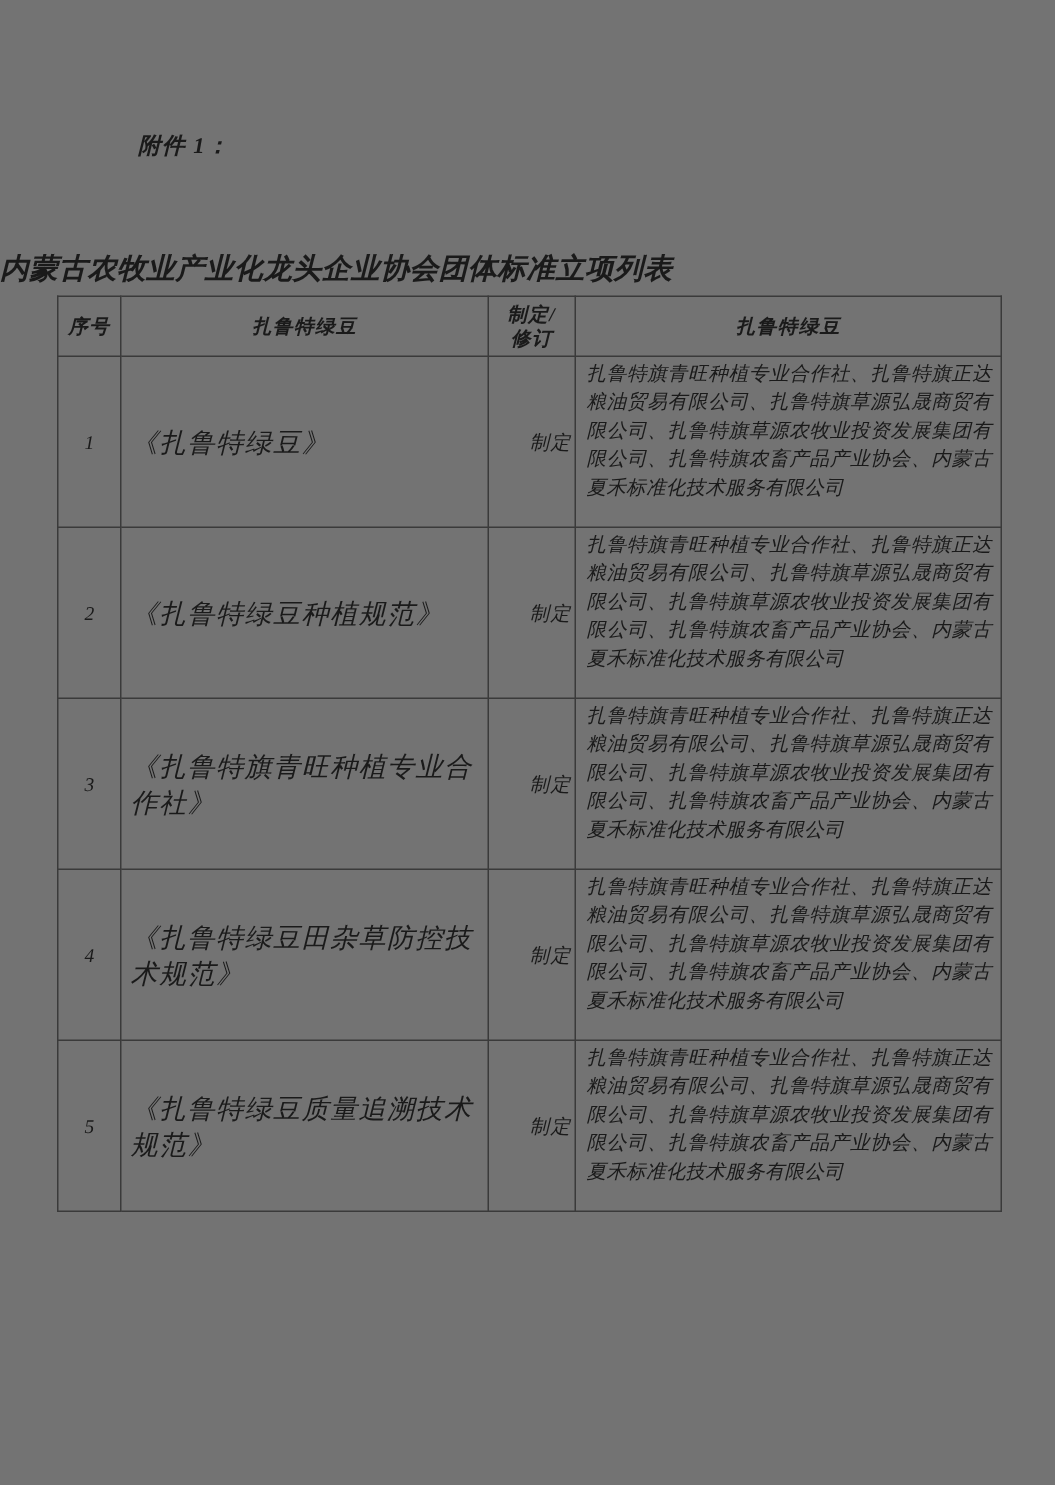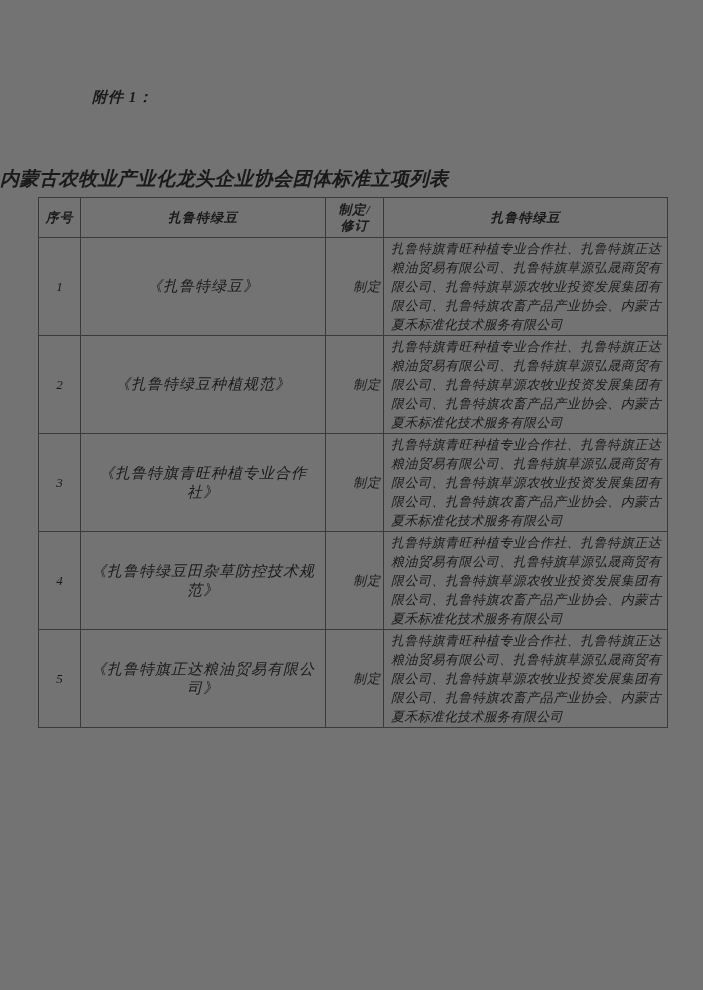--- a/index.html
+++ b/index.html
@@ -63,37 +63,37 @@
   }
   table.standards tbody tr {
     height: 94px;
   }
   td.cell-no {
     text-align: center;
     font-size: 13px;
     padding: 0 2px;
   }
   td.cell-name {
-    text-align: center;
-    font-size: 15px;
+    text-align: left;
+    font-size: 18px;
     letter-spacing: 1px;
     padding: 0 6px;
   }
   td.cell-type {
     text-align: right;
     font-size: 13px;
     letter-spacing: 1px;
     padding: 0 2px;
   }
   td.cell-unit {
     font-size: 13px;
     line-height: 19px;
     text-align: justify;
     text-justify: inter-character;
-    padding: 1px 6px 1px 7px;
+    padding: 1px 6px 17px 7px;
     letter-spacing: 0.2px;
   }
 </style>
 </head>
 <body>
 
 <div class="page">
 
   <div class="attachment-label">附件 1：</div>
 
@@ -135,20 +135,20 @@
         <td class="cell-unit">扎鲁特旗青旺种植专业合作社、扎鲁特旗正达粮油贸易有限公司、扎鲁特旗草源弘晟商贸有限公司、扎鲁特旗草源农牧业投资发展集团有限公司、扎鲁特旗农畜产品产业协会、内蒙古夏禾标准化技术服务有限公司</td>
       </tr>
       <tr>
         <td class="cell-no">4</td>
         <td class="cell-name">《扎鲁特绿豆田杂草防控技术规范》</td>
         <td class="cell-type">制定</td>
         <td class="cell-unit">扎鲁特旗青旺种植专业合作社、扎鲁特旗正达粮油贸易有限公司、扎鲁特旗草源弘晟商贸有限公司、扎鲁特旗草源农牧业投资发展集团有限公司、扎鲁特旗农畜产品产业协会、内蒙古夏禾标准化技术服务有限公司</td>
       </tr>
       <tr>
         <td class="cell-no">5</td>
-        <td class="cell-name">《扎鲁特旗正达粮油贸易有限公司》</td>
+        <td class="cell-name">《扎鲁特绿豆质量追溯技术规范》</td>
         <td class="cell-type">制定</td>
         <td class="cell-unit">扎鲁特旗青旺种植专业合作社、扎鲁特旗正达粮油贸易有限公司、扎鲁特旗草源弘晟商贸有限公司、扎鲁特旗草源农牧业投资发展集团有限公司、扎鲁特旗农畜产品产业协会、内蒙古夏禾标准化技术服务有限公司</td>
       </tr>
     </tbody>
   </table>
 
 </div>
 
 </body></html>

